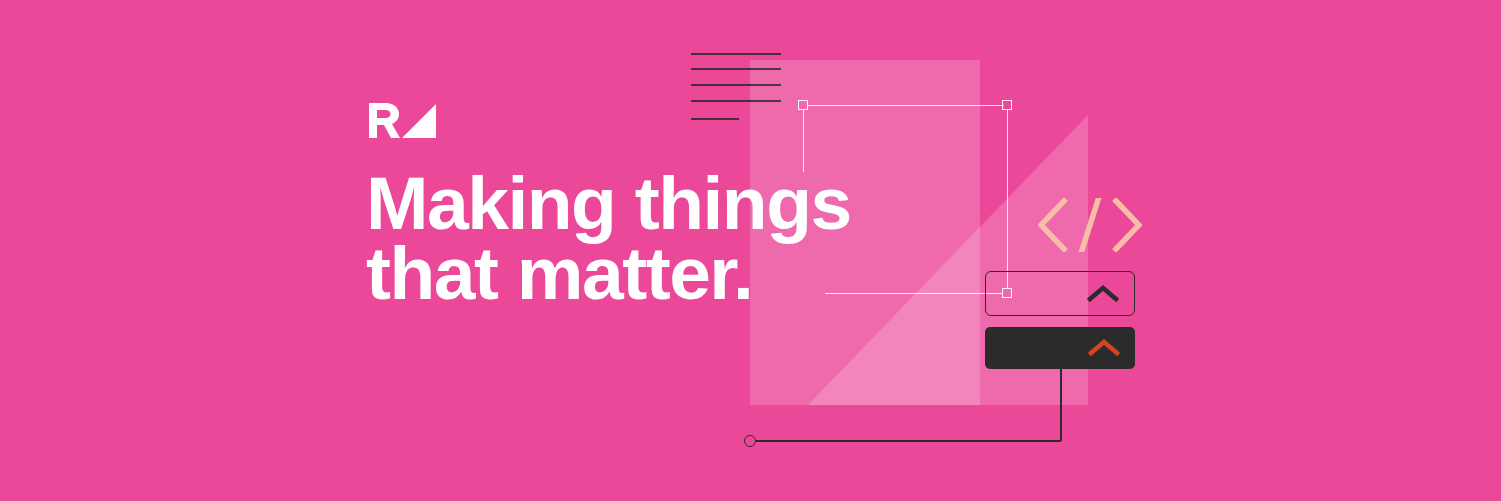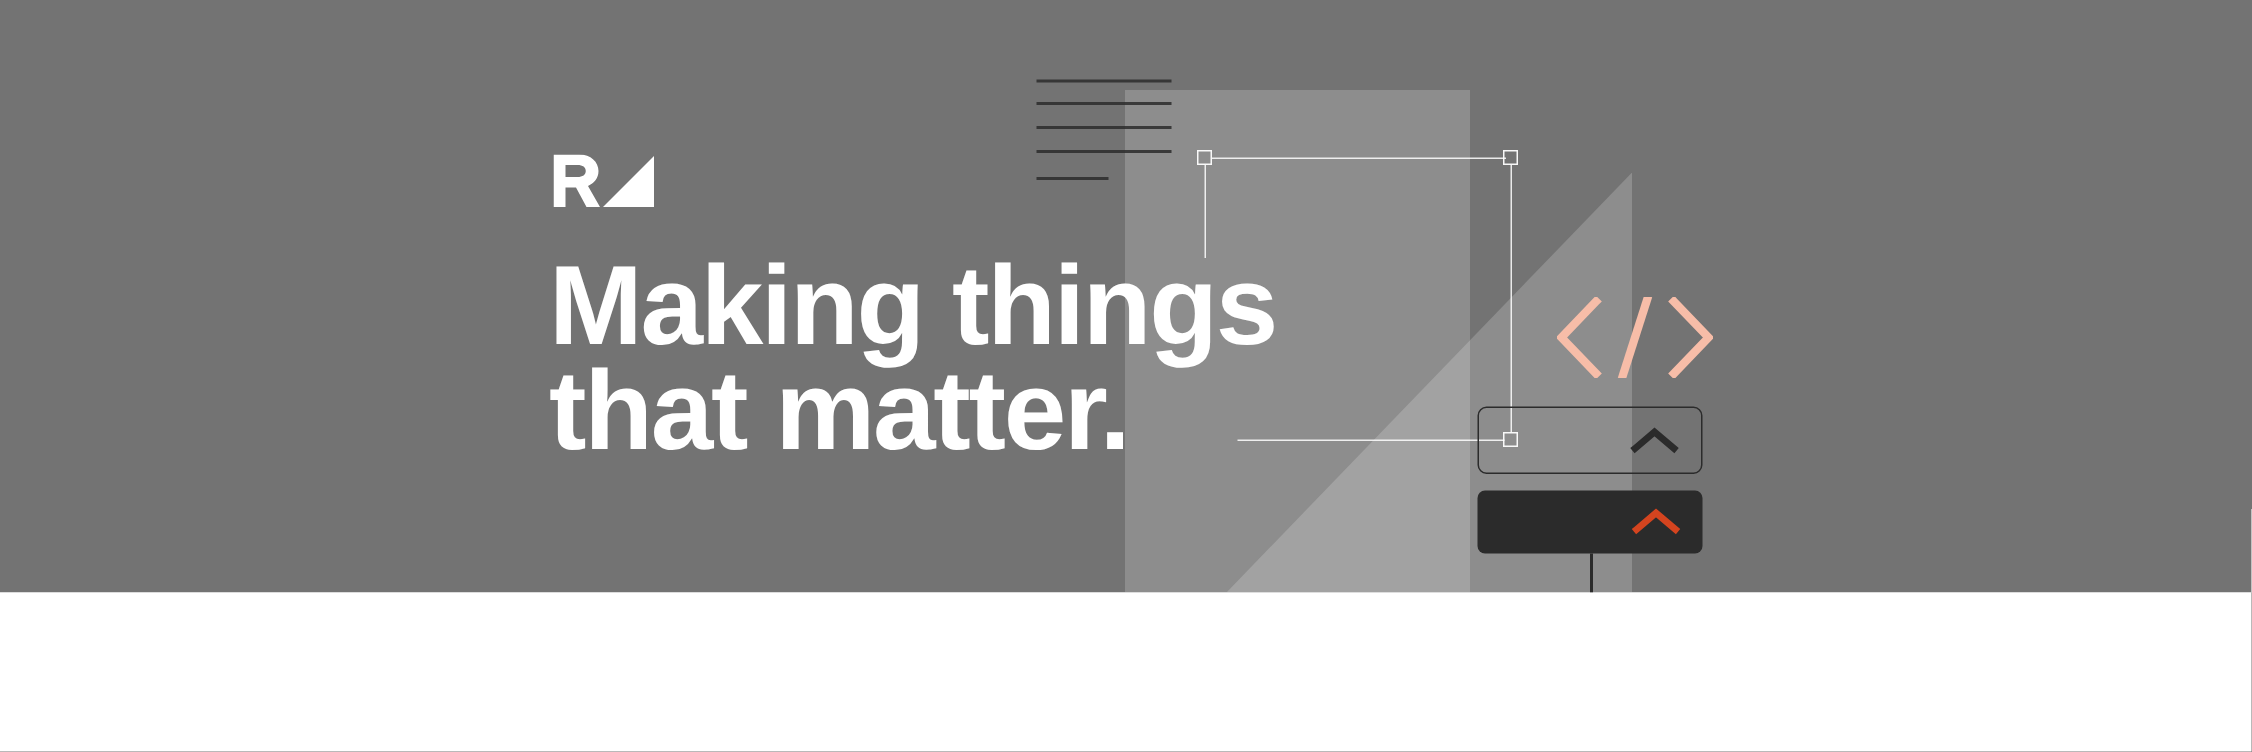--- a/index.html
+++ b/index.html
@@ -3,23 +3,23 @@
 <meta charset="utf-8">
 <style>
   html, body {
     margin: 0;
     padding: 0;
     background: #ffffff;
   }
   #stage {
     position: relative;
     width: 1501px;
-    height: 395px;
+    height: 501px;
     overflow: hidden;
-    background: #737373;
+    background: #ec4899;
     font-family: "Liberation Sans", sans-serif;
   }
 
   
   .bg-panel {
     position: absolute;
     left: 750px;
     top: 60px;
     width: 230px;
     height: 345px;

